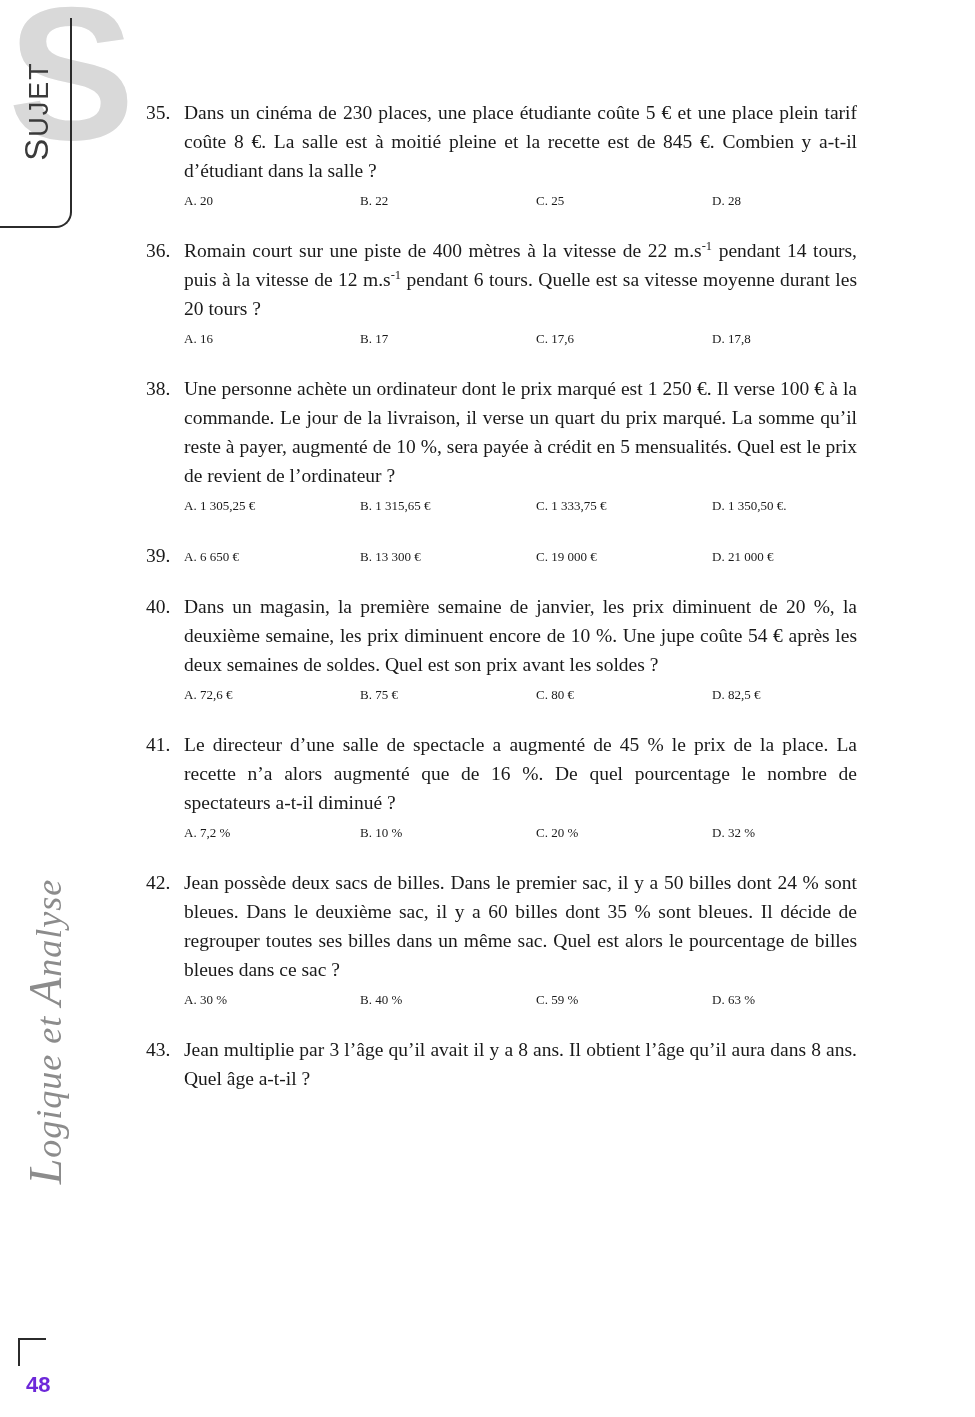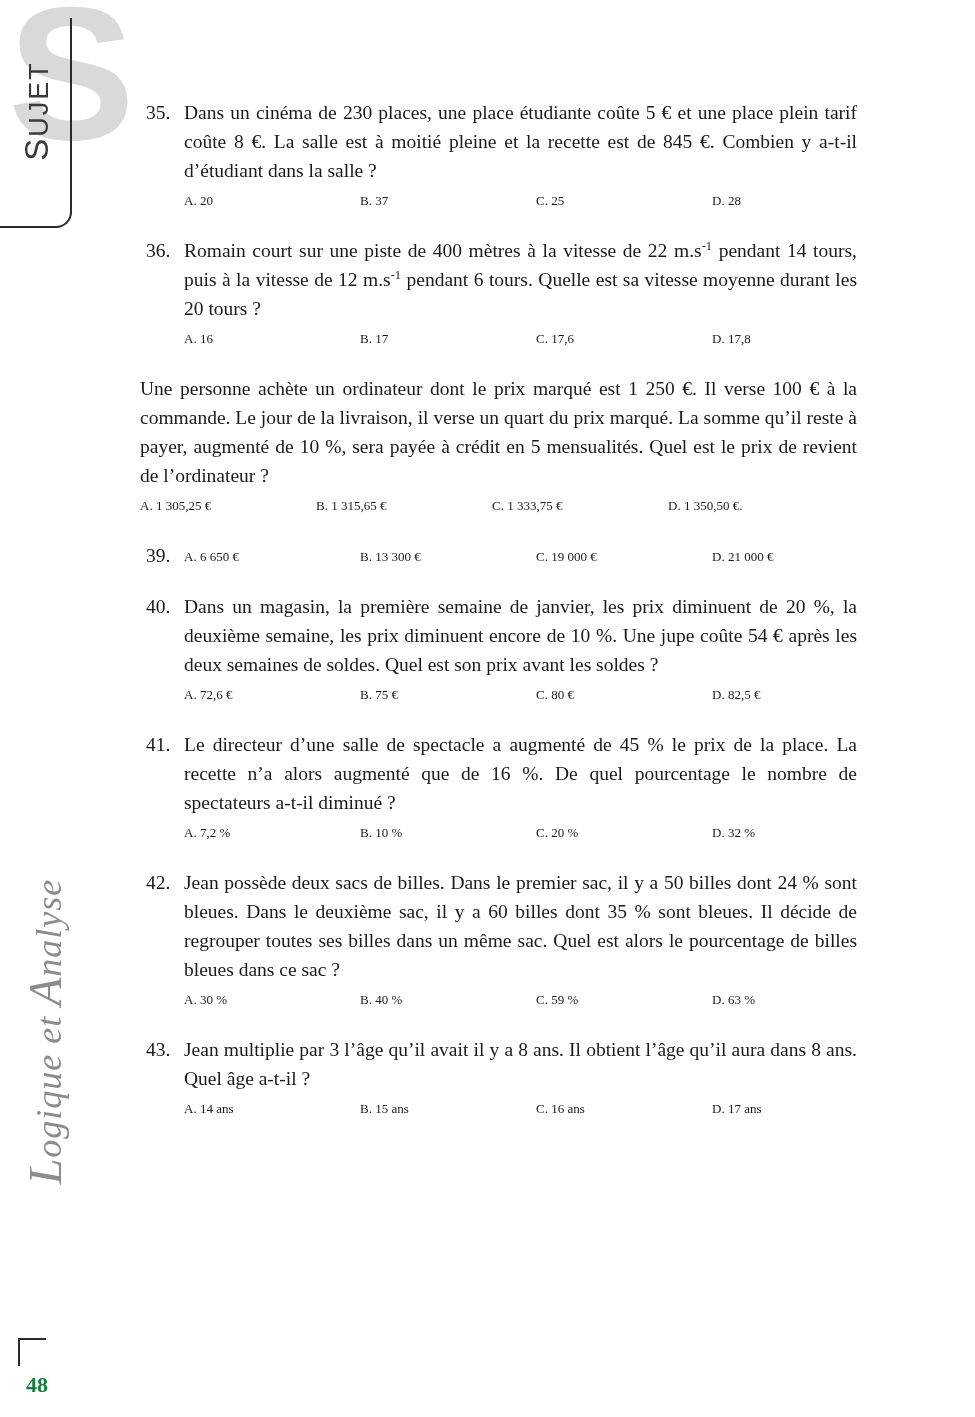--- a/index.html
+++ b/index.html
@@ -88,24 +88,24 @@
     width: 26px;
     height: 26px;
     border-left: 2px solid #2b2b2b;
     border-top: 2px solid #2b2b2b;
   }
 
   .page-number {
     position: absolute;
     left: 26px;
     top: 1372px;
-    font-family: Liberation Serif, serif;
+    font-family: Liberation Sans, sans-serif;
     font-weight: bold;
     font-size: 22px;
-    color: #15803d;
+    color: #6d28d9;
   }
 
   
   .content {
     position: absolute;
     left: 112px;
     top: 98px;
     width: 745px;
   }
 
@@ -168,21 +168,21 @@
 </div>
 
 <div class="content">
 
   <div class="question">
     <div class="q-num">35.</div>
     <div class="q-body">
       <p class="q-text">Dans un cinéma de 230 places, une place étudiante coûte 5 € et une place plein tarif coûte 8 €. La salle est à moitié pleine et la recette est de 845 €. Combien y a-t-il d’étudiant dans la salle ?</p>
       <div class="choices">
         <div class="ch">A. 20</div>
-        <div class="ch">B. 37</div>
+        <div class="ch">B. 22</div>
         <div class="ch">C. 25</div>
         <div class="ch">D. 28</div>
       </div>
     </div>
   </div>
 
   <div class="question">
     <div class="q-num">36.</div>
     <div class="q-body">
       <p class="q-text"><span>Romain court sur une piste de 400 mètres à la vitesse de 22 m.s</span><sup class="unit">-1</sup><span> pendant 14 tours, puis à la vitesse de 12 m.s</span><sup class="unit">-1</sup><span> pendant 6 tours. Quelle est sa vitesse moyenne durant les 20 tours ?</span></p>
@@ -190,20 +190,21 @@
         <div class="ch">A. 16</div>
         <div class="ch">B. 17</div>
         <div class="ch">C. 17,6</div>
         <div class="ch">D. 17,8</div>
       </div>
     </div>
   </div>
 
 
   <div class="question">
+    <div class="q-num">38.</div>
     <div class="q-body">
       <p class="q-text">Une personne achète un ordinateur dont le prix marqué est 1 250 €. Il verse 100 € à la commande. Le jour de la livraison, il verse un quart du prix marqué. La somme qu’il reste à payer, augmenté de 10 %, sera payée à crédit en 5 mensualités. Quel est le prix de revient de l’ordinateur ?</p>
       <div class="choices">
         <div class="ch">A. 1 305,25 €</div>
         <div class="ch">B. 1 315,65 €</div>
         <div class="ch">C. 1 333,75 €</div>
         <div class="ch">D. 1 350,50 €.</div>
       </div>
     </div>
   </div>
@@ -256,22 +257,16 @@
         <div class="ch">C. 59 %</div>
         <div class="ch">D. 63 %</div>
       </div>
     </div>
   </div>
 
   <div class="question">
     <div class="q-num">43.</div>
     <div class="q-body">
       <p class="q-text">Jean multiplie par 3 l’âge qu’il avait il y a 8 ans. Il obtient l’âge qu’il aura dans 8 ans. Quel âge a-t-il ?</p>
-      <div class="choices">
-        <div class="ch">A. 14 ans</div>
-        <div class="ch">B. 15 ans</div>
-        <div class="ch">C. 16 ans</div>
-        <div class="ch">D. 17 ans</div>
-      </div>
     </div>
   </div>
 
 </div>
 
 </body></html>

